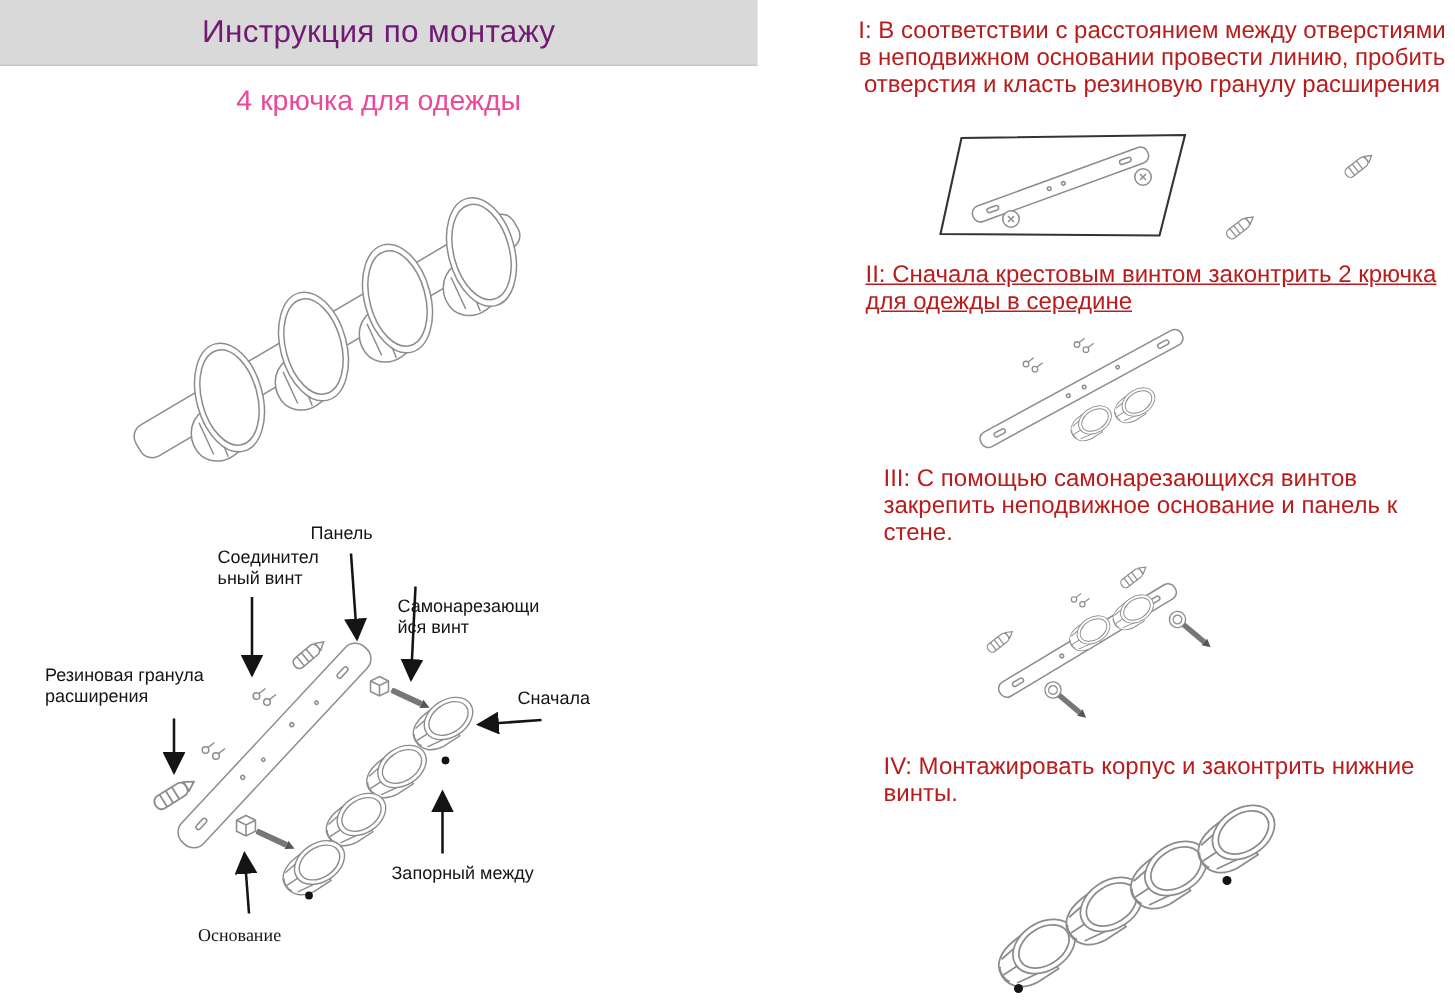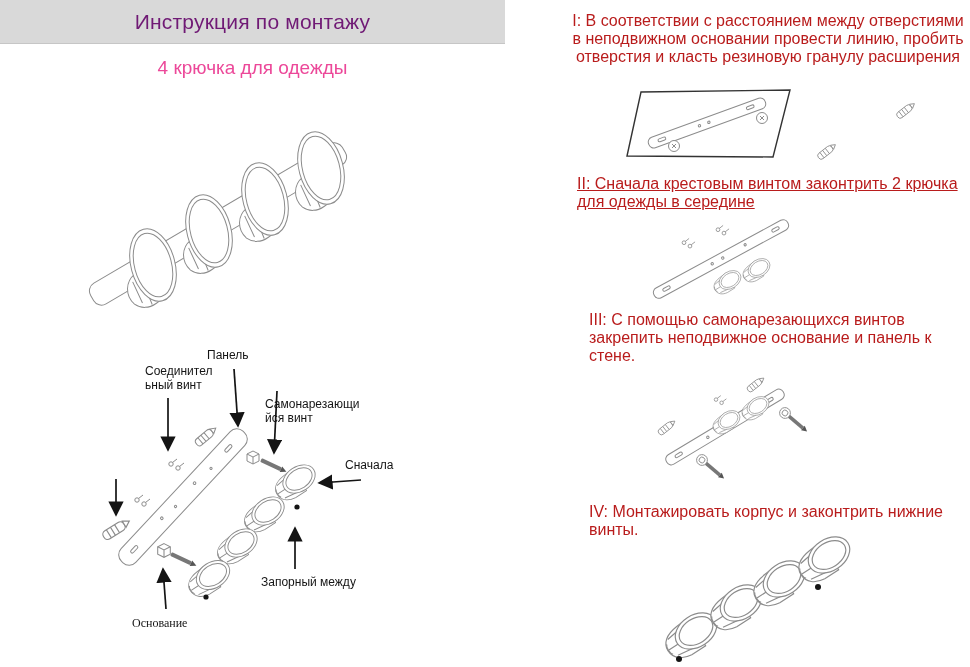--- a/index.html
+++ b/index.html
@@ -169,20 +169,22 @@
       <line class="arrow" marker-end="url(#ah)" x1="270" y1="231" x2="270" y2="190"></line>
       <line class="arrow" marker-end="url(#ah)" x1="141" y1="271" x2="138" y2="231"></line>
     </g>
   </svg>
 
   <div class="lbl c" style="left:207px;top:348px;width:50px;">Панель</div>
   <div class="lbl c" style="left:128px;top:364px;width:76px;margin-left:17px;">Соединител
 ьный винт</div>
   <div class="lbl" style="left:265px;top:357px;width:104px;margin-top:40px;">Самонарезающи
 йся винт</div>
+  <div class="lbl" style="left:30px;top:443px;width:114px;">Резиновая гранула
+расширения</div>
   <div class="lbl" style="left:345px;top:458px;width:60px;">Сначала</div>
   <div class="lbl" style="left:261px;top:575px;width:95px;">Запорный между</div>
   <div class="lbl" style="left:132px;top:616px;width:75px;font-family:Liberation Serif, serif;">Основание</div>
 
   <div class="step s1">I: В соответствии с расстоянием между отверстиями в неподвижном основании провести линию, пробить отверстия и класть резиновую гранулу расширения</div>
   <div class="step s2">II: Сначала крестовым винтом законтрить 2 крючка для одежды в середине</div>
   <div class="step s4">IV: Монтажировать корпус и законтрить нижние винты.</div>
   <div class="step s3">III: С помощью самонарезающихся винтов закрепить неподвижное основание и панель к стене.</div>
 
   <svg style="left:618px;top:83px;" width="350" height="85" viewBox="0 0 350 85">

